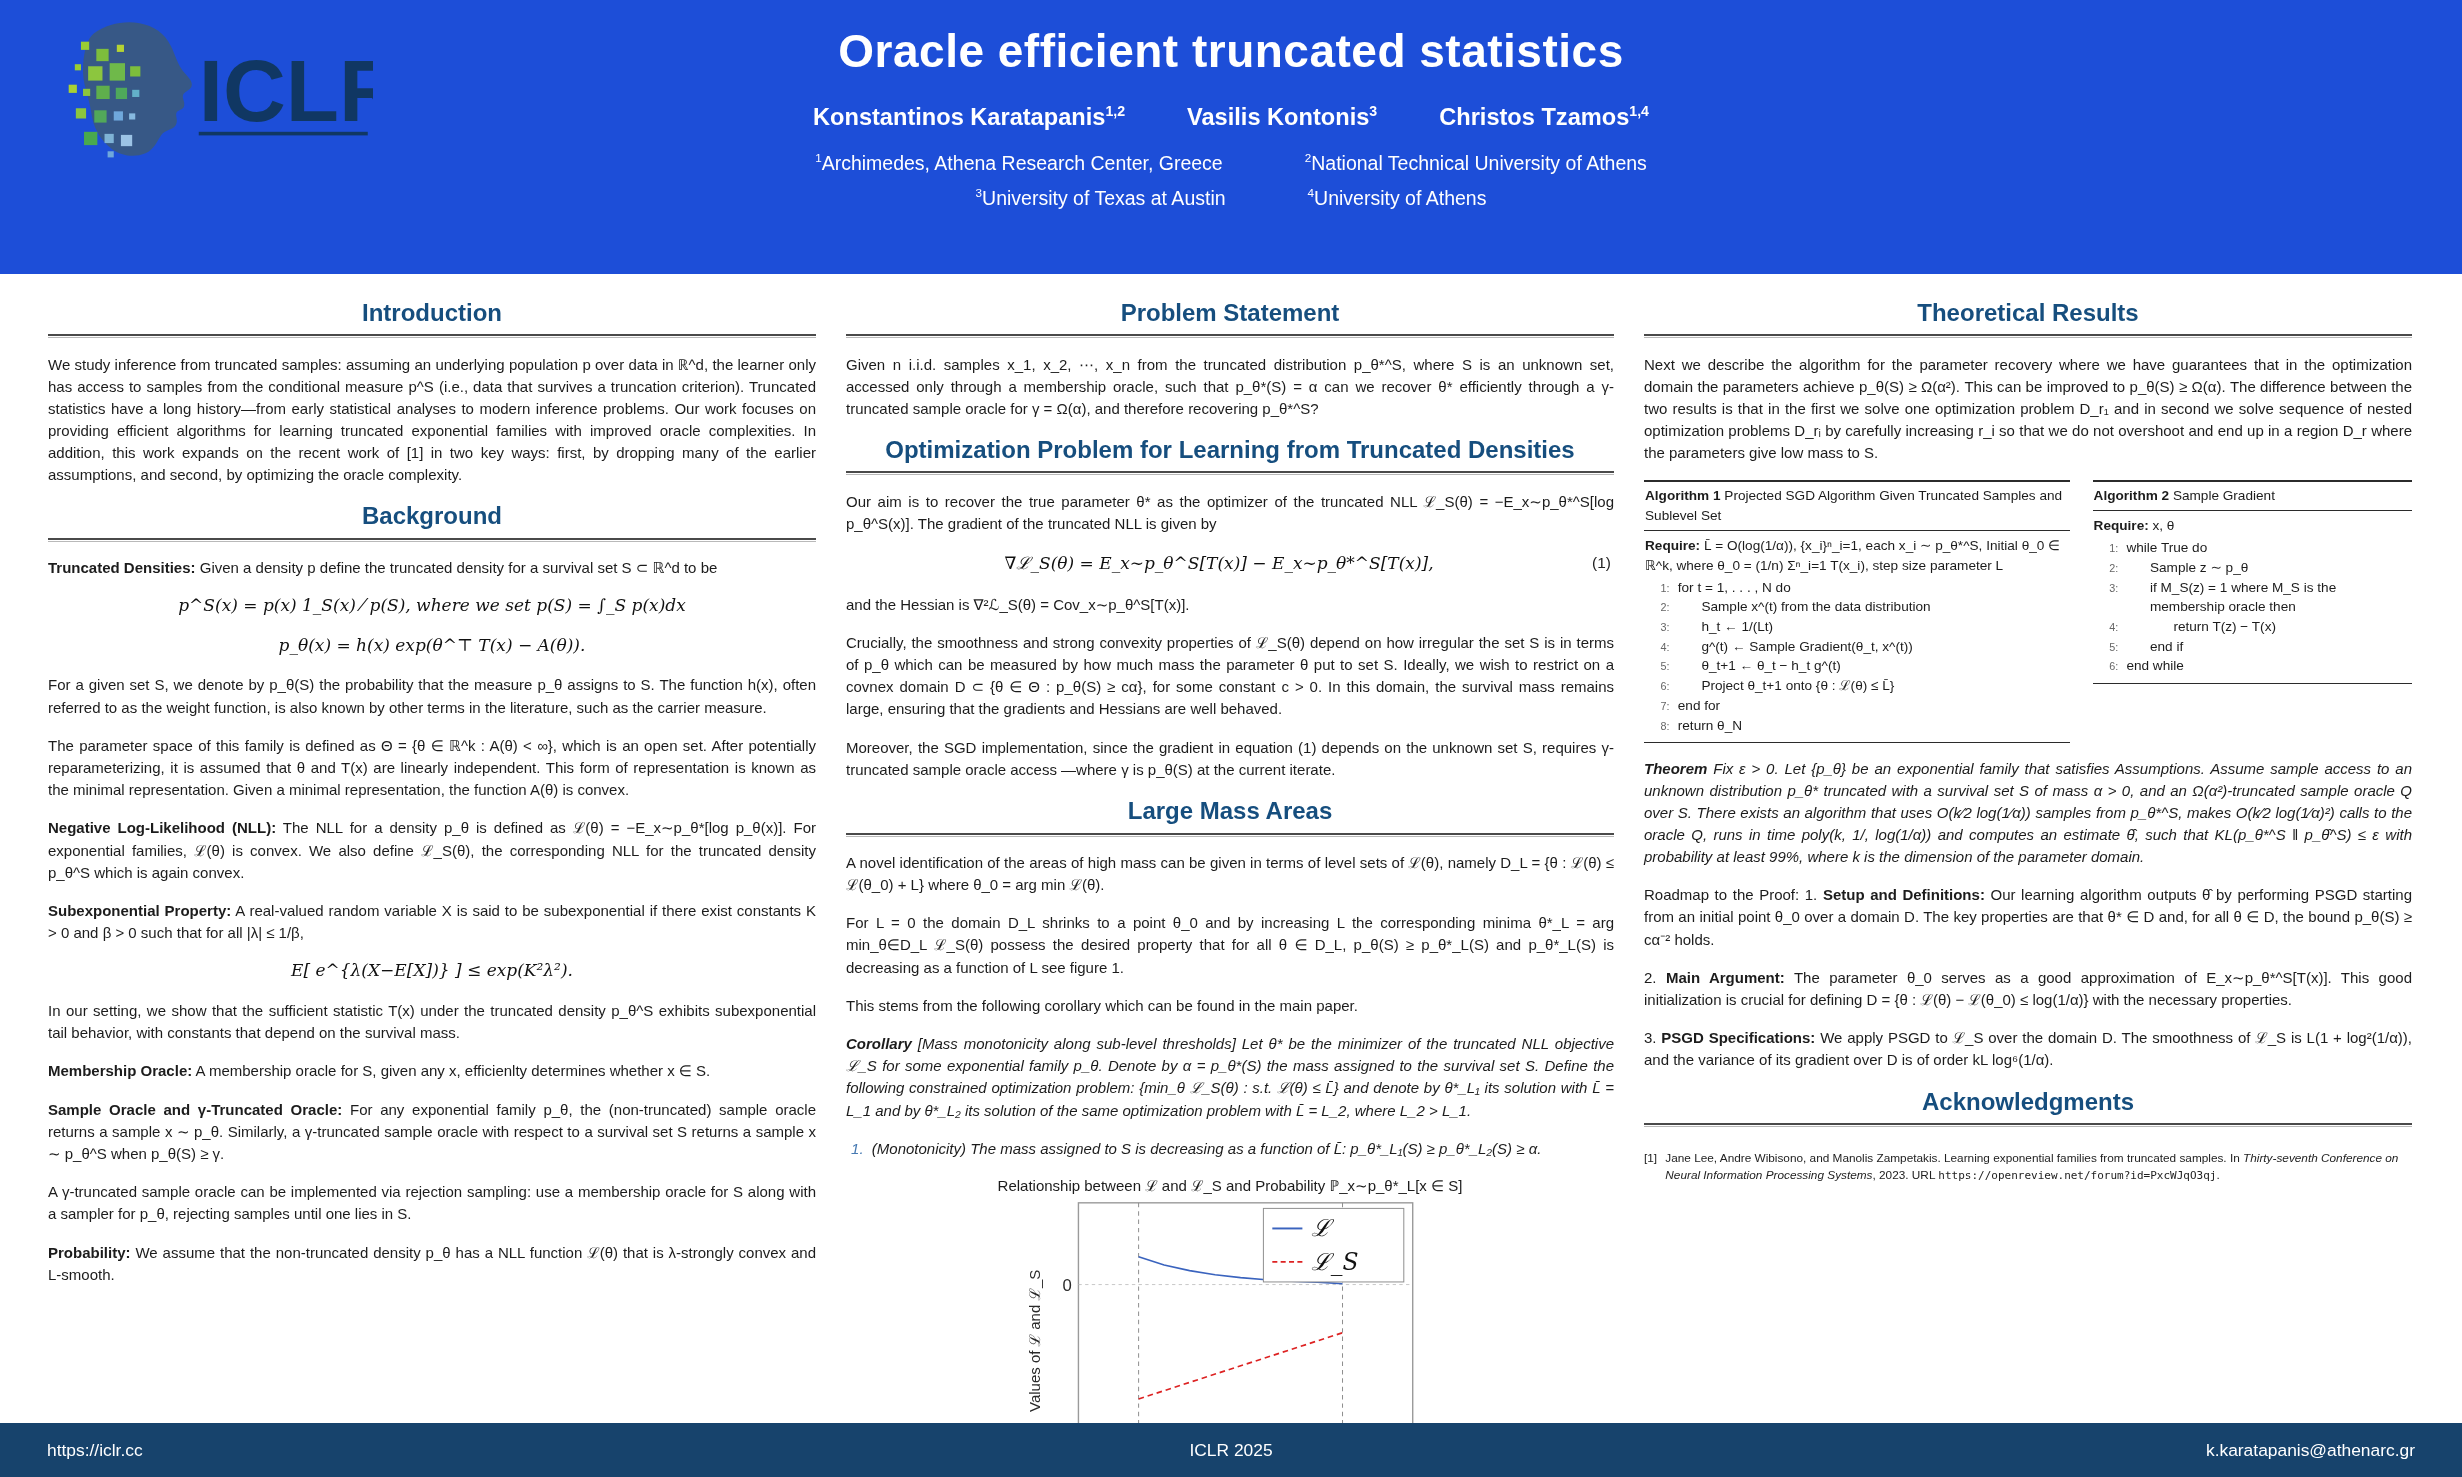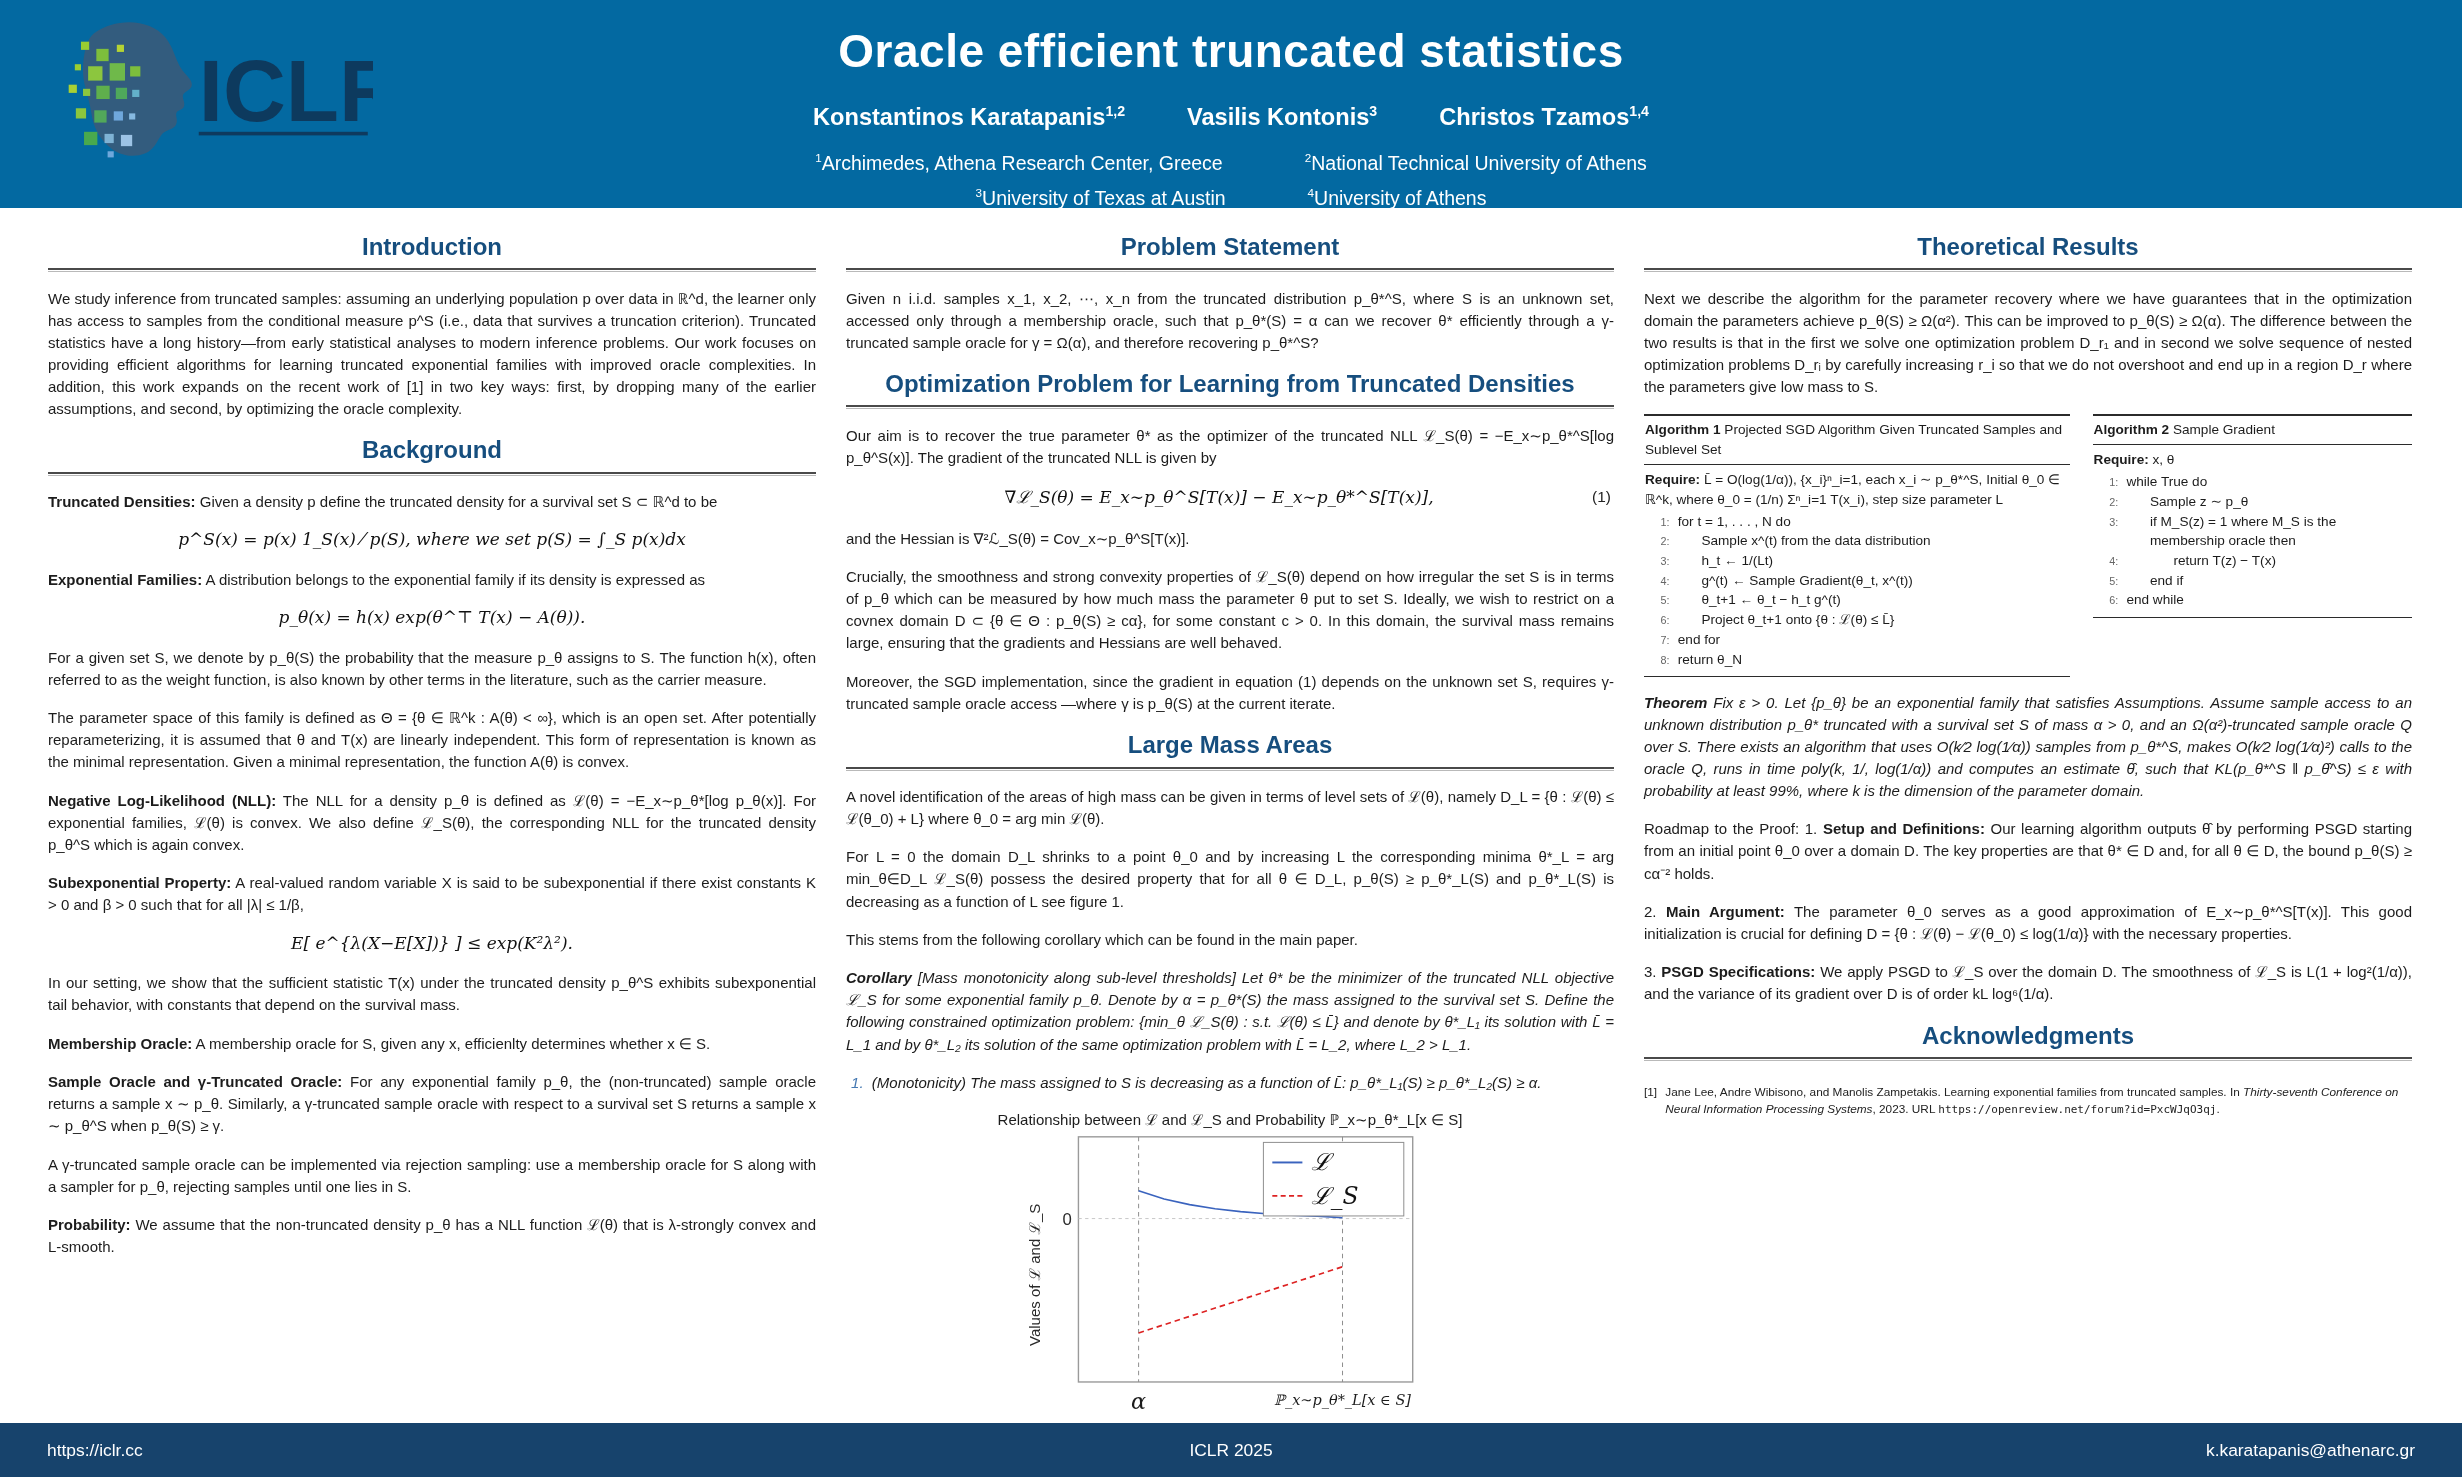--- a/index.html
+++ b/index.html
@@ -1,18 +1,18 @@
 <!DOCTYPE html>
 <html style="font-size:8.2px"><head>
 <meta charset="utf-8">
 <style>
   html,body{margin:0;padding:0;background:#ffffff;font-family:"Liberation Sans",sans-serif;color:#1c1c1c;}
   .poster{width:2462px;height:1477px;display:flex;flex-direction:column;overflow:hidden;background:#fff;}
   
-  .header{flex:0 0 auto;height:208px;background:#0369a1;position:relative;color:#fff;}
+  .header{flex:0 0 auto;height:274px;background:#1d4ed8;position:relative;color:#fff;}
   .logo{position:absolute;left:45px;top:13.3px;}
   .poster-title{text-align:center;font-size:46px;font-weight:bold;letter-spacing:0.5px;padding-top:23.6px;}
   .authors{display:flex;justify-content:center;gap:62px;margin-top:25px;font-size:23.6px;font-weight:bold;}
   .authors sup,.affil sup{font-size:60%;}
   .affil-row{display:flex;justify-content:center;gap:82px;font-size:19.5px;font-weight:normal;}
   .affil-row.r1{margin-top:20.5px;}
   .affil-row.r2{margin-top:11.3px;}
   
   main{flex:1 1 auto;display:flex;gap:30px;padding:19px 48px 0;overflow:hidden;}
   .col{width:768px;flex:none;}
@@ -117,21 +117,20 @@
       <h2 class="sec-title first">Introduction</h2>
       <div class="rule"></div>
       <p class="body">We study inference from truncated samples: assuming an underlying population p over data in ℝ^d, the learner only has access to samples from the conditional measure p^S (i.e., data that survives a truncation criterion).  Truncated statistics have a long history—from early statistical analyses to modern inference problems.  Our work focuses on providing efficient algorithms for learning truncated exponential families with improved oracle complexities. In addition, this work expands on the recent work of [1] in two key ways: first, by dropping many of the earlier assumptions, and second, by optimizing the oracle complexity.</p>
 
       <h2 class="sec-title">Background</h2>
       <div class="rule"></div>
 
       <p class="body"><span class="lead">Truncated Densities:</span> <span>Given a density p define the truncated density for a survival set S ⊂ ℝ^d to be</span></p>
       <div class="eq">p^S(x) = p(x) 1_S(x) ⁄ p(S),  where we set p(S) = ∫_S p(x)dx</div>
 
-      <p class="body"><span class="lead">Exponential Families:</span> <span>A distribution belongs to the exponential family if its density is expressed as</span></p>
       <div class="eq">p_θ(x) = h(x) exp(θ^⊤ T(x) − A(θ)).</div>
 
       <p class="body">For a given set S, we denote by p_θ(S) the probability that the measure p_θ assigns to S. The function h(x), often referred to as the weight function, is also known by other terms in the literature, such as the carrier measure.</p>
       <p class="body">The parameter space of this family is defined as Θ = {θ ∈ ℝ^k : A(θ) &lt; ∞}, which is an open set. After potentially reparameterizing, it is assumed that θ and T(x) are linearly independent.  This form of representation is known as the minimal representation. Given a minimal representation, the function A(θ) is convex.</p>
 
       <p class="body"><span class="lead">Negative Log-Likelihood (NLL):</span> <span>The NLL for a density p_θ is defined as ℒ(θ) = −E_x∼p_θ*[log p_θ(x)]. For exponential families, ℒ(θ) is convex.  We also define ℒ_S(θ), the corresponding NLL for the truncated density p_θ^S which is again convex.</span></p>
 
       <p class="body"><span class="lead">Subexponential Property:</span> <span>A real-valued random variable X is said to be subexponential if there exist constants K &gt; 0 and β &gt; 0 such that for all |λ| ≤ 1/β,</span></p>
       <div class="eq">E[ e^{λ(X−E[X])} ] ≤ exp(K²λ²).</div>
 

